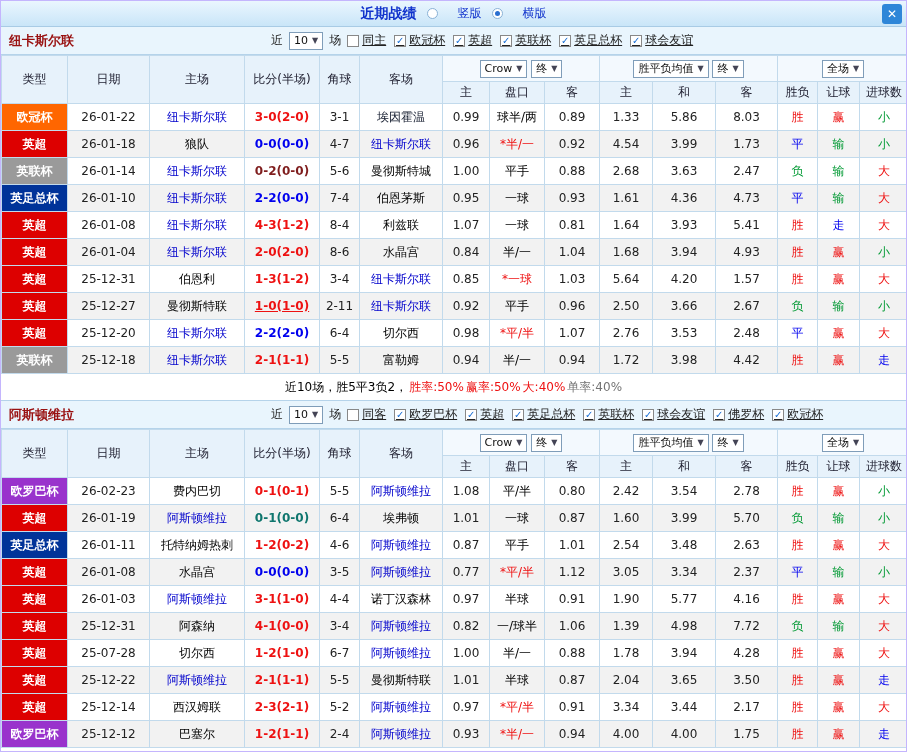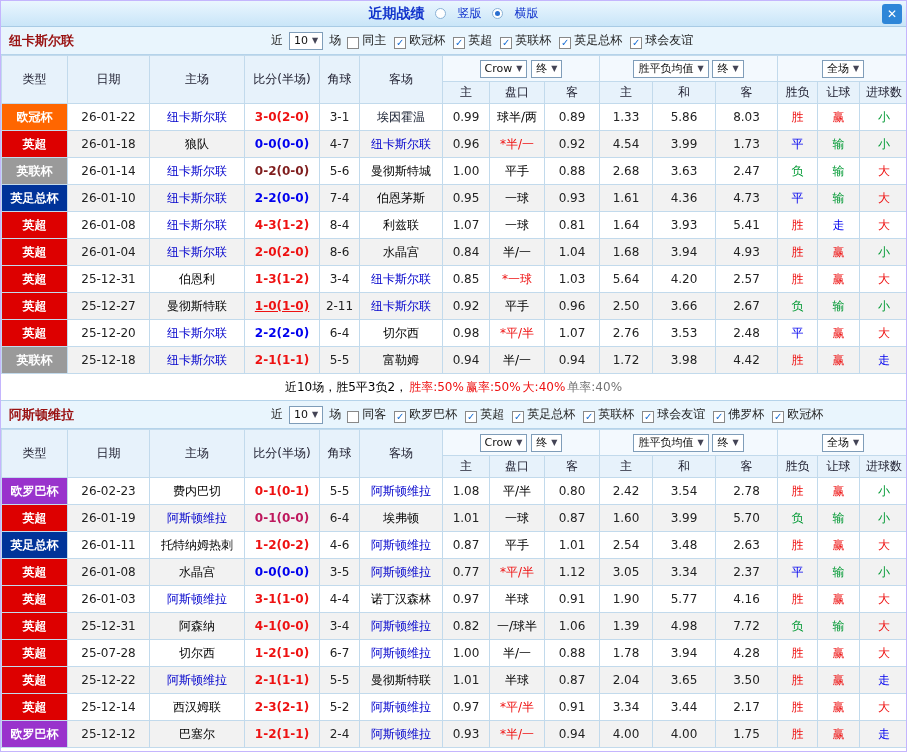--- a/index.html
+++ b/index.html
@@ -5,32 +5,32 @@
   * { margin:0; padding:0; box-sizing:border-box; }
   html,body { background:#fff; }
   body { font-family:"DejaVu Sans","Liberation Sans",sans-serif; font-size:12px; color:#222; }
   .app { width:907px; height:752px; overflow:hidden; position:relative; background:#fff; border:1px solid #c4b5fd; }
 
   
   .topbar { height:26px; background:linear-gradient(#eaf6fe,#c9e5f8); border-bottom:1px solid #a8cbe5;
             display:flex; align-items:center; justify-content:center; position:relative; }
   .topbar-center { display:flex; align-items:center; gap:10px; }
   .title { color:#1133cc; font-weight:bold; font-size:14px; }
-  .view-opt { display:inline-flex; align-items:center; gap:12px; color:#1133cc; cursor:pointer; }
+  .view-opt { display:inline-flex; align-items:center; gap:20px; color:#1133cc; cursor:pointer; }
   .radio { width:11px; height:11px; border-radius:50%; background:#fff; border:1px solid #8ab2d6; display:inline-block; position:relative; }
   .radio.checked::after { content:''; position:absolute; left:2px; top:2px; right:2px; bottom:2px; border-radius:50%; background:#2a6fd0; }
   .close-btn { position:absolute; right:4px; top:3px; width:20px; height:20px; background:#2e86d8; color:#fff;
                text-align:center; line-height:20px; font-weight:bold; border-radius:3px; cursor:pointer; font-size:12px; }
 
   
   .team-row { height:28px; display:flex; align-items:center; background:#e9f5fd; border-bottom:1px solid #b5d3ea; padding:0 8px; }
   .team-name { color:#991111; font-weight:bold; font-size:13px; width:262px; }
   .filters { display:flex; align-items:center; gap:6px; white-space:nowrap; }
   .checks { display:inline-flex; align-items:center; gap:8px; }
-  .chk { display:inline-flex; align-items:flex-end; gap:3px; cursor:pointer; }
+  .chk { display:inline-flex; align-items:center; gap:3px; cursor:pointer;text-decoration:underline; }
   .chk .box { width:12px; height:12px; border:1px solid #888; background:#fff; display:inline-flex;
               align-items:center; justify-content:center; font-size:10px; line-height:10px; color:#1a6fd4; font-weight:bold; }
   .selectbox { display:inline-flex; align-items:center; gap:4px; border:1px solid #7f9db9; background:#fff;
                padding:1px 4px; font-size:11px; line-height:14px; cursor:pointer; color:#111; }
   .selectbox .arr { font-size:8px; color:#445; }
 
   
   table { border-collapse:collapse; table-layout:fixed; width:907px; }
   th,td { border:1px solid #c2daec; text-align:center; overflow:hidden; white-space:nowrap; }
   thead th { font-weight:normal; background:#e7f2fb; font-size:12px; color:#223; }
@@ -277,21 +277,21 @@
             <td>25-12-31</td>
             <td style="color: rgb(0, 0, 0);">伯恩利</td>
             <td class="score" style="color: rgb(238, 17, 17);">1-3(1-2)</td>
             <td>3-4</td>
             <td style="color: rgb(0, 0, 204);">纽卡斯尔联</td>
             <td>0.85</td>
             <td style="color: rgb(238, 17, 17);">*一球</td>
             <td>1.03</td>
             <td>5.64</td>
             <td>4.20</td>
-            <td>2.57</td>
+            <td>1.57</td>
             <td style="color: rgb(238, 17, 17);">胜</td>
             <td style="color: rgb(238, 17, 17);">赢</td>
             <td style="color: rgb(238, 17, 17);">大</td>
           </tr>
           <tr class="alt">
             <td class="badge" style="background: rgb(221, 0, 0);">英超</td>
             <td>25-12-27</td>
             <td style="color: rgb(0, 0, 0);">曼彻斯特联</td>
             <td class="score" style="color: rgb(238, 17, 17); text-decoration: underline;">1-0(1-0)</td>
             <td>2-11</td>
@@ -479,21 +479,21 @@
             <td>3.54</td>
             <td>2.78</td>
             <td style="color: rgb(238, 17, 17);">胜</td>
             <td style="color: rgb(238, 17, 17);">赢</td>
             <td style="color: rgb(0, 153, 51);">小</td>
           </tr>
           <tr class="alt">
             <td class="badge" style="background: rgb(221, 0, 0);">英超</td>
             <td>26-01-19</td>
             <td style="color: rgb(0, 0, 204);">阿斯顿维拉</td>
-            <td class="score" style="color: #be185d;">0-1(0-0)</td>
+            <td class="score" style="color: #0f766e;">0-1(0-0)</td>
             <td>6-4</td>
             <td style="color: rgb(0, 0, 0);">埃弗顿</td>
             <td>1.01</td>
             <td style="color: rgb(0, 0, 0);">一球</td>
             <td>0.87</td>
             <td>1.60</td>
             <td>3.99</td>
             <td>5.70</td>
             <td style="color: rgb(0, 153, 51);">负</td>
             <td style="color: rgb(0, 153, 51);">输</td>

